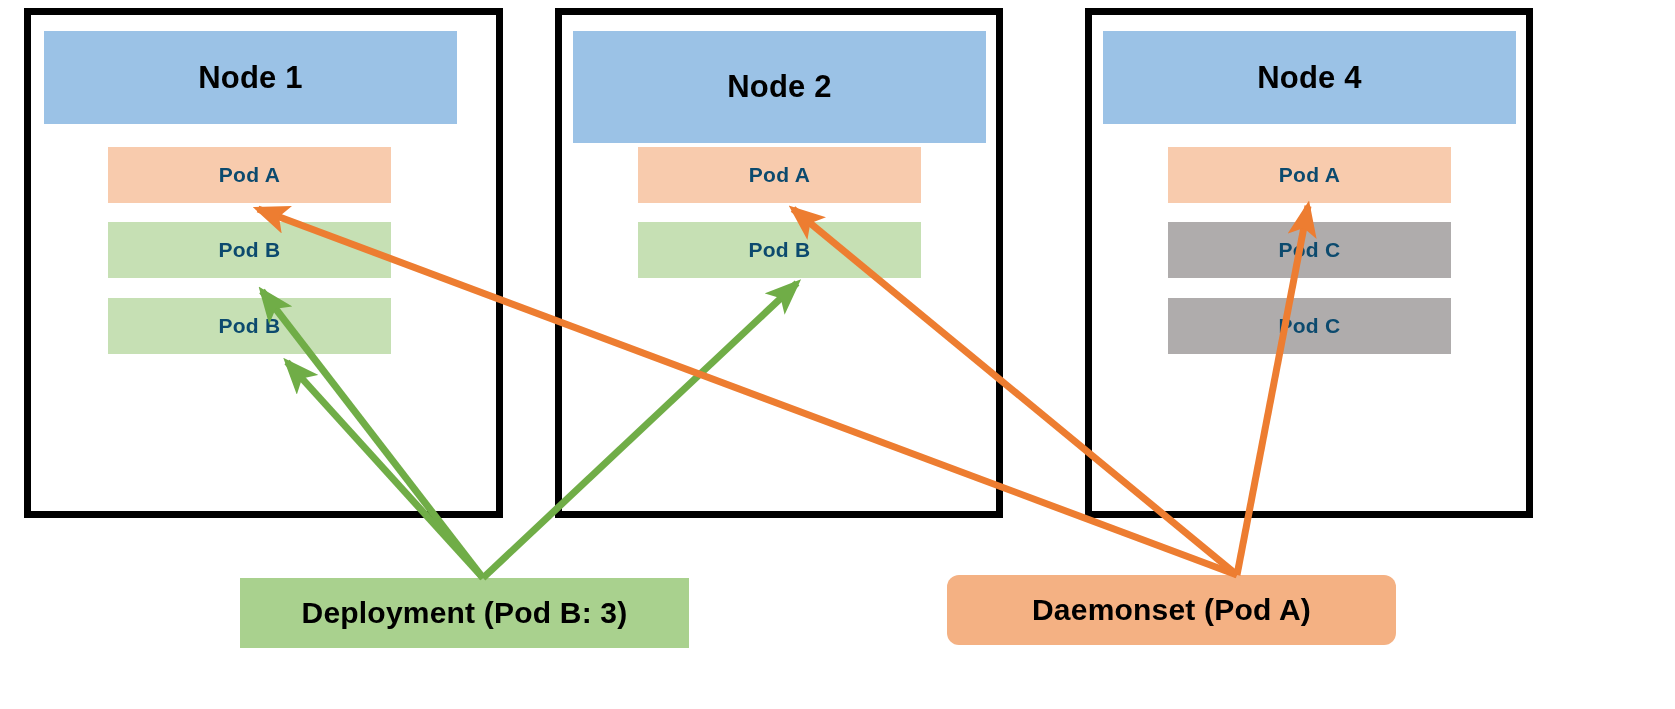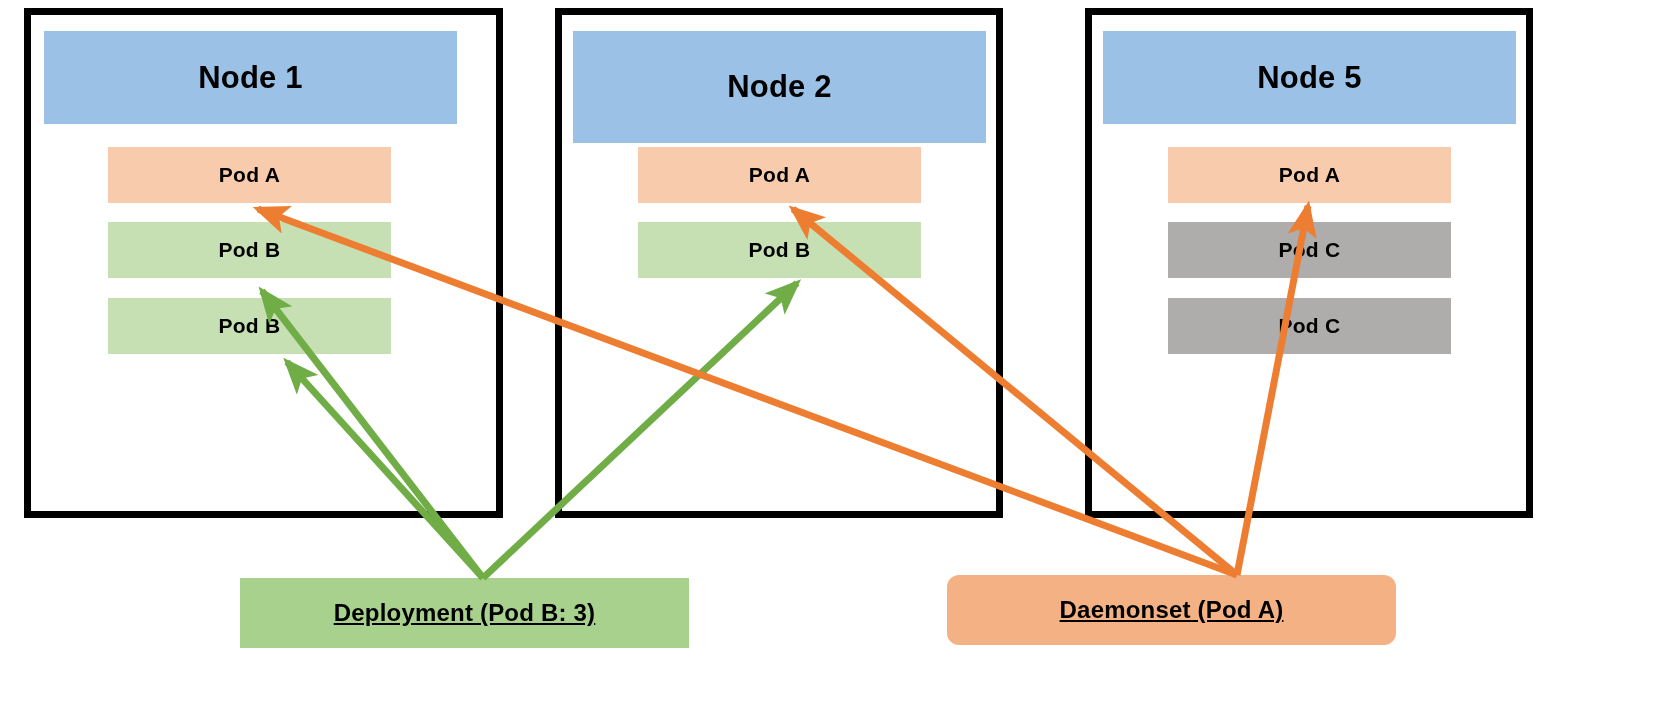--- a/index.html
+++ b/index.html
@@ -32,35 +32,34 @@
     color: #000000;
     font-weight: bold;
     font-size: 31px;
     letter-spacing: 0.2px;
   }
   .pod-box {
     position: absolute;
     display: flex;
     align-items: center;
     justify-content: center;
-    color: #000000;
+    color: #0c4a6e;
     font-weight: bold;
     font-size: 21px;
     letter-spacing: 0.3px;
   }
   .controller-box {
     position: absolute;
     display: flex;
     align-items: center;
     justify-content: center;
     color: #000000;
     font-weight: bold;
-    font-size: 24px;
+    font-size: 30px;
     letter-spacing: 0.2px;
-    text-decoration: underline;
   }
   #arrow-layer {
     position: absolute;
     left: 0;
     top: 0;
     width: 1675px;
     height: 709px;
     pointer-events: none;
   }
 </style>
@@ -74,21 +73,21 @@
   <div class="pod-box" style="left:108px; top:147px; width:283px; height:56px; background:#F8CBAD;">Pod A</div>
   <div class="pod-box" style="left:108px; top:222px; width:283px; height:56px; background:#C6E0B4;">Pod B</div>
   <div class="pod-box" style="left:108px; top:298px; width:283px; height:56px; background:#C6E0B4;">Pod B</div>
 
   <div class="node-box" style="left:555px; top:8px; width:448px; height:510px;"></div>
   <div class="node-header" style="left:573px; top:31px; width:413px; height:112px; background:#9BC2E6;">Node 2</div>
   <div class="pod-box" style="left:638px; top:147px; width:283px; height:56px; background:#F8CBAD;">Pod A</div>
   <div class="pod-box" style="left:638px; top:222px; width:283px; height:56px; background:#C6E0B4;">Pod B</div>
 
   <div class="node-box" style="left:1085px; top:8px; width:448px; height:510px;"></div>
-  <div class="node-header" style="left:1103px; top:31px; width:413px; height:93px; background:#9BC2E6;">Node 5</div>
+  <div class="node-header" style="left:1103px; top:31px; width:413px; height:93px; background:#9BC2E6;">Node 4</div>
   <div class="pod-box" style="left:1168px; top:147px; width:283px; height:56px; background:#F8CBAD;">Pod A</div>
   <div class="pod-box" style="left:1168px; top:222px; width:283px; height:56px; background:#AFACAC;">Pod C</div>
   <div class="pod-box" style="left:1168px; top:298px; width:283px; height:56px; background:#AFACAC;">Pod C</div>
 
   <div class="controller-box" style="left:240px; top:578px; width:449px; height:70px; background:#A9D18E;">Deployment (Pod B: 3)</div>
   <div class="controller-box" style="left:947px; top:575px; width:449px; height:70px; background:#F4B183;border-radius:12px;">Daemonset (Pod A)</div>
 
   <svg id="arrow-layer" viewBox="0 0 1675 709" xmlns="http://www.w3.org/2000/svg">
     <defs>
       <marker id="head-green" markerWidth="5.2" markerHeight="4.2" refX="4.4" refY="2.1" orient="auto">

